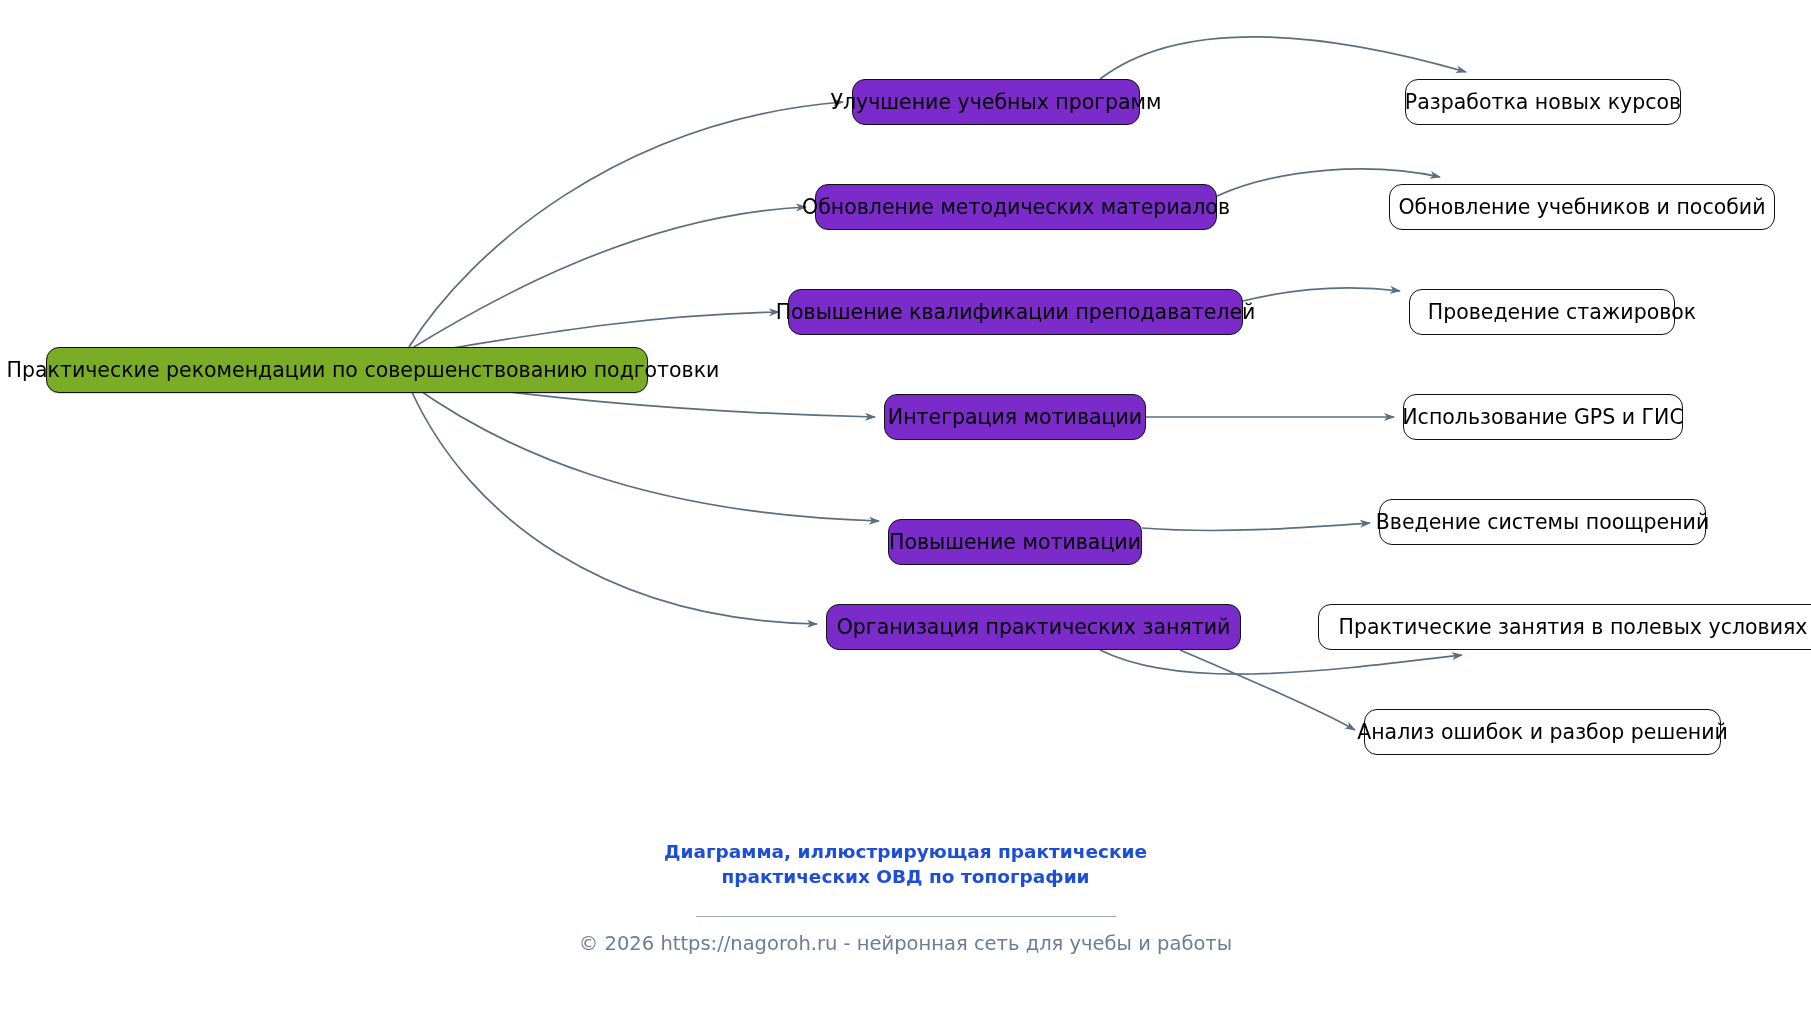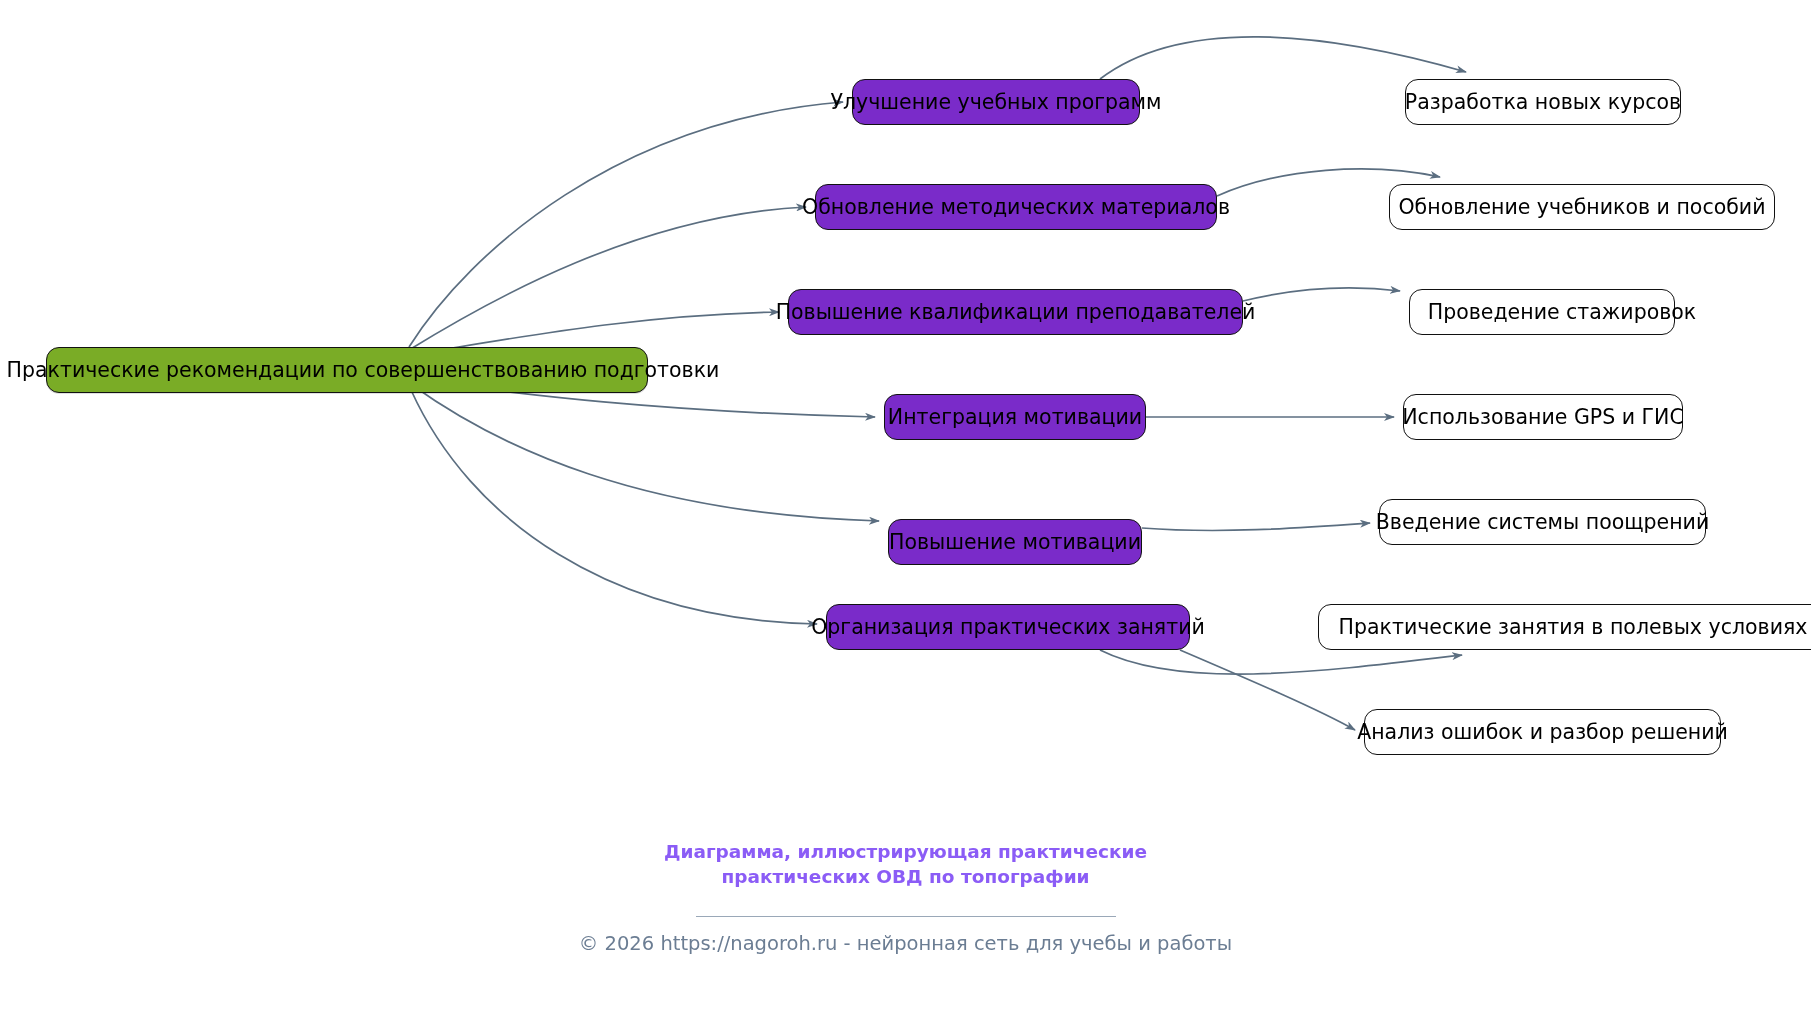--- a/index.html
+++ b/index.html
@@ -67,21 +67,21 @@
     color: #000000;
     font-size: 20.5px;
     height: 46px;
   }
 
   .caption {
     position: absolute;
     left: 0;
     width: 1811px;
     text-align: center;
-    color: #8b5cf6;
+    color: #1d4ed8;
     font-weight: bold;
     font-size: 18.5px;
     line-height: 1.33;
     font-family: "DejaVu Sans", sans-serif;
   }
   .caption-rule {
     position: absolute;
     height: 1px;
     background: #9aa8b8;
   }
@@ -141,21 +141,21 @@
   </div>
 
   <div class="node node-branch" style="left:884px; top:394px; width:262px;">
     <span class="node-label">Интеграция мотивации</span>
   </div>
 
   <div class="node node-branch" style="left:888px; top:519px; width:254px;">
     <span class="node-label">Повышение мотивации</span>
   </div>
 
-  <div class="node node-branch" style="left:826px; top:604px; width:364px;">
+  <div class="node node-branch" style="left:826px; top:604px; width:415px;">
     <span class="node-label">Организация практических занятий</span>
   </div>
 
   <div class="node node-leaf" style="left:1405px; top:79px; width:276px;">
     <span class="node-label">Разработка новых курсов</span>
   </div>
 
   <div class="node node-leaf" style="left:1365px; top:184px; width:386px;margin-left:24px;">
     <span class="node-label">Обновление учебников и пособий</span>
   </div>

